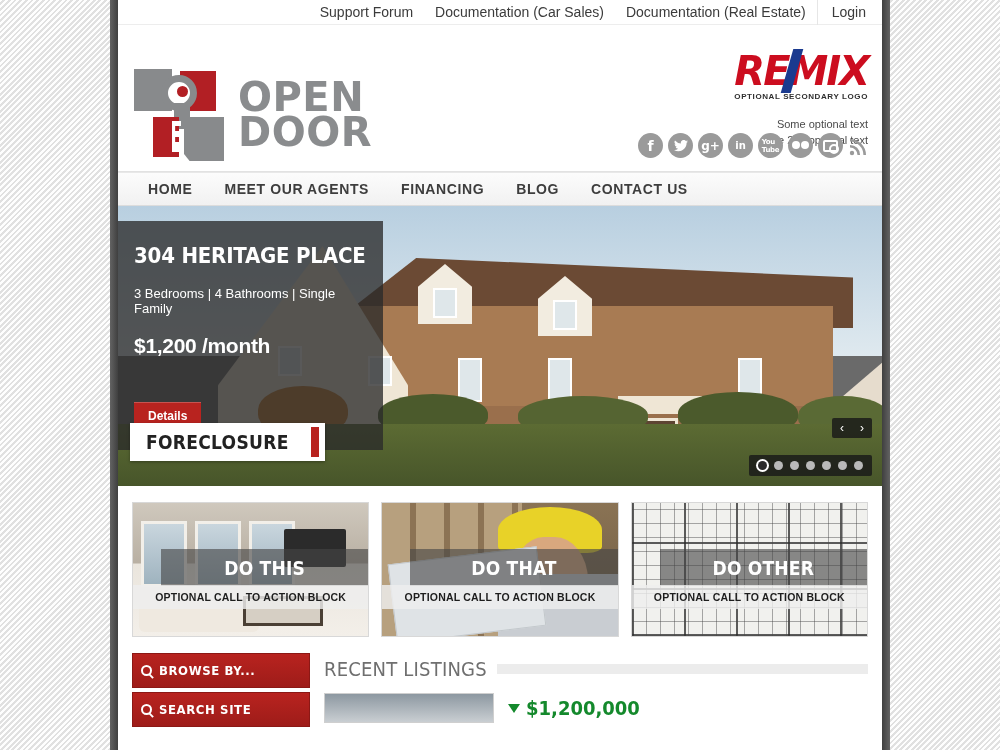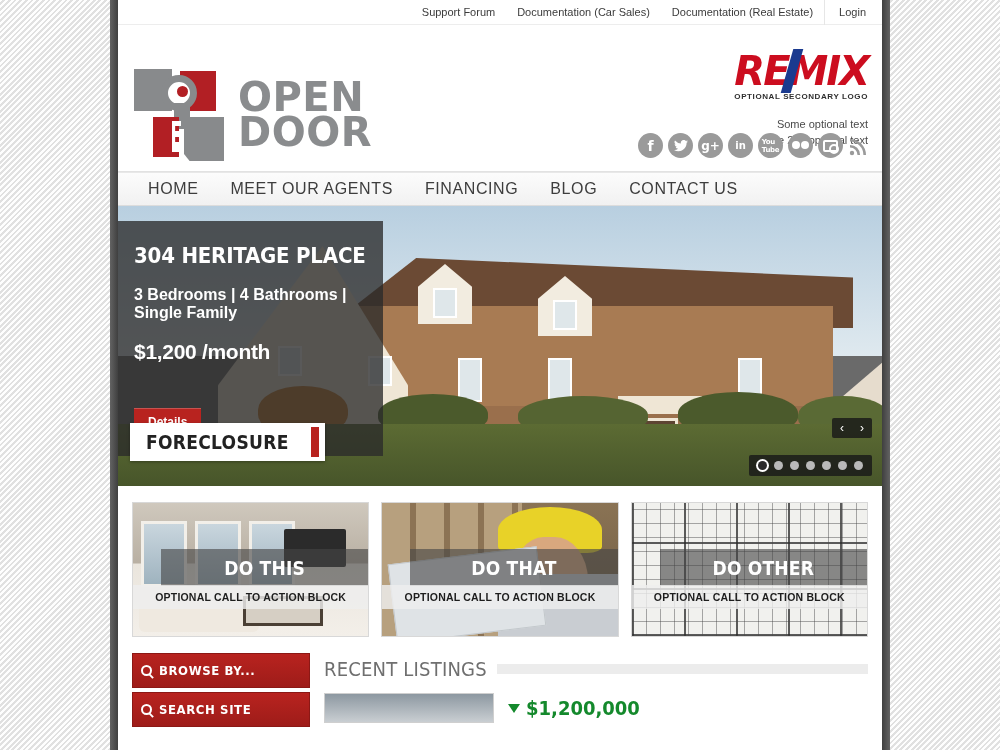--- a/index.html
+++ b/index.html
@@ -28,21 +28,21 @@
     box-shadow: 0 0 0 1px #e4e4e4;
   }
 
   
   .topbar {
     height: 25px; display: flex; justify-content: flex-end; align-items: center;
     gap: 0; padding-right: 8px; background: #fff;
     border-bottom: 1px solid #ededed;
   }
   .topbar a {
-    font-size: 11px; color: #3b3b3b; text-decoration: none;
+    font-size: 14px; color: #3b3b3b; text-decoration: none;
     padding: 0 11px; line-height: 25px; white-space: nowrap;
   }
   .topbar a.login { border-left: 1px solid #e6e6e6; padding-left: 14px; padding-right: 8px;}
 
   
   .header {
     height: 147px; position: relative; background: #fff; padding: 0 12px;
     border-bottom: 1px solid #e2e2e2;
   }
   .logo { position: absolute; left: 16px; top: 44px; display: flex; align-items: center; }
@@ -98,21 +98,21 @@
   .sicon.ig .camb::after { content: ""; position: absolute; left: 4px; top: 2px; width: 6px; height: 6px; border: 2px solid #fff; border-radius: 50%; }
   .rss { width: 22px; height: 22px; color: #9a9a9a; display: flex; align-items: flex-end; }
 
   
   .nav {
     height: 34px; display: flex; align-items: center; padding-left: 14px;
     background: linear-gradient(to bottom, #fcfcfc, #f1f1f1);
     border-bottom: 1px solid #dcdcdc; border-top: 1px solid #e8e8e8;
   }
   .nav a {
-    font-size: 16px; font-weight: normal; color: #3d3d3d; text-decoration: none;
+    font-size: 14px; font-weight: bold; color: #3d3d3d; text-decoration: none;
     letter-spacing: 0.6px; padding: 0 16px; line-height: 34px;
   }
 
   
   .hero { position: relative; height: 280px; overflow: hidden; background: #6a6a6a; }
   .hero-photo { position: absolute; inset: 0; }
   .sky { position: absolute; left: 0; top: 0; right: 0; height: 150px;
      background: linear-gradient(to bottom, #b8cfe0, #dfe9ef); }
   .house-main { position: absolute; left: 195px; top: 100px; width: 520px; height: 180px; background: #a87b53; }
   .roof {
@@ -138,21 +138,21 @@
   .lawn { position: absolute; left: 0; right: 0; bottom: 0; height: 62px;
      background: linear-gradient(to bottom, #5c6b33, #47552a); }
   .shrubs { position: absolute; left: 0; right: 0; bottom: 52px; height: 60px; }
 
   .hero-caption {
     position: absolute; left: 0; top: 15px; width: 265px; padding: 22px 16px 20px;
     background: rgba(42,42,42,0.78); color: #fff; z-index: 6;
   }
   .hc-title { font-family: "DejaVu Sans Condensed","Liberation Sans",sans-serif;
     font-size: 22px; font-weight: bold; letter-spacing: -0.2px; margin-bottom: 18px; }
-  .hc-meta { font-size: 16px; font-weight: bold; margin-bottom: 18px; }
+  .hc-meta { font-size: 13px; font-weight: normal; margin-bottom: 18px; }
   .hc-price { font-size: 21px; font-weight: bold; margin-bottom: 16px; letter-spacing: -0.3px; }
   .hc-btn {
     display: inline-block; background: #b8231f; color: #fff; font-size: 12px;
     font-weight: bold; padding: 7px 14px; border: none; cursor: pointer;
     box-shadow: inset 0 1px 0 rgba(255,255,255,0.22);
     margin-top: 28px;
   }
   .ribbon {
     position: absolute; left: 12px; top: 217px; z-index: 7; display: flex; align-items: stretch;
     background: #fff; box-shadow: 0 1px 3px rgba(0,0,0,0.35);

